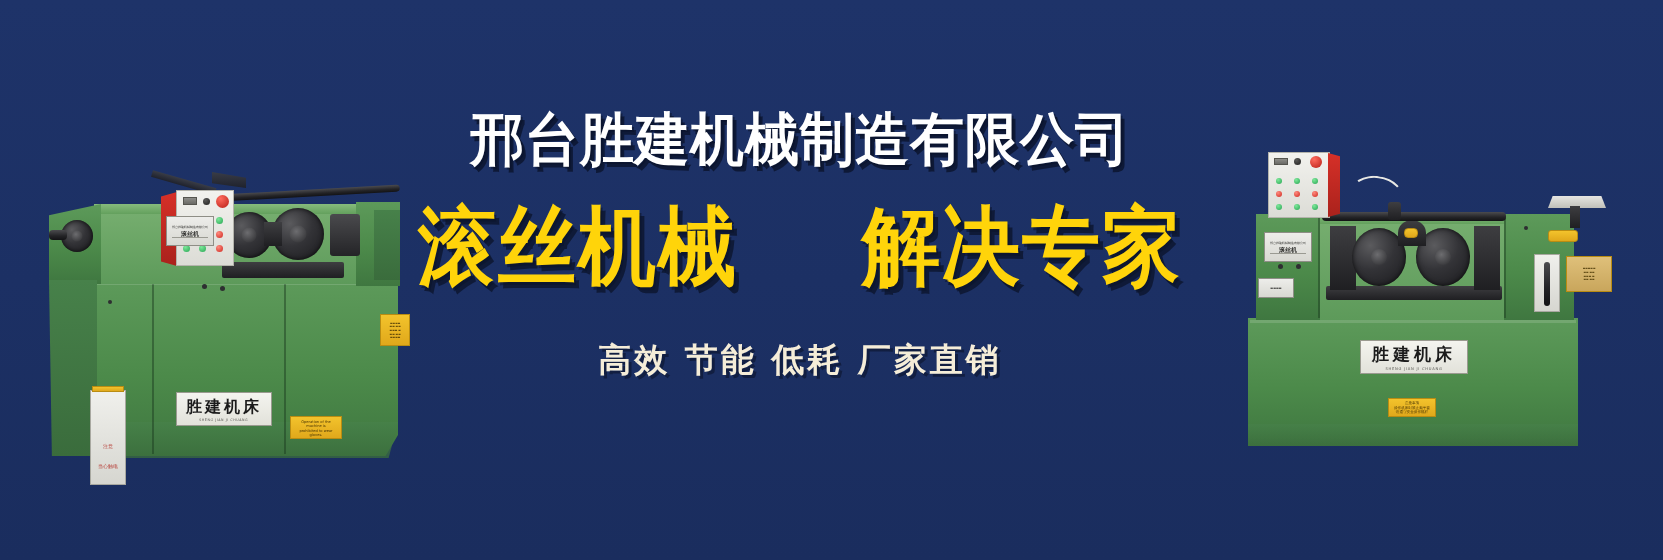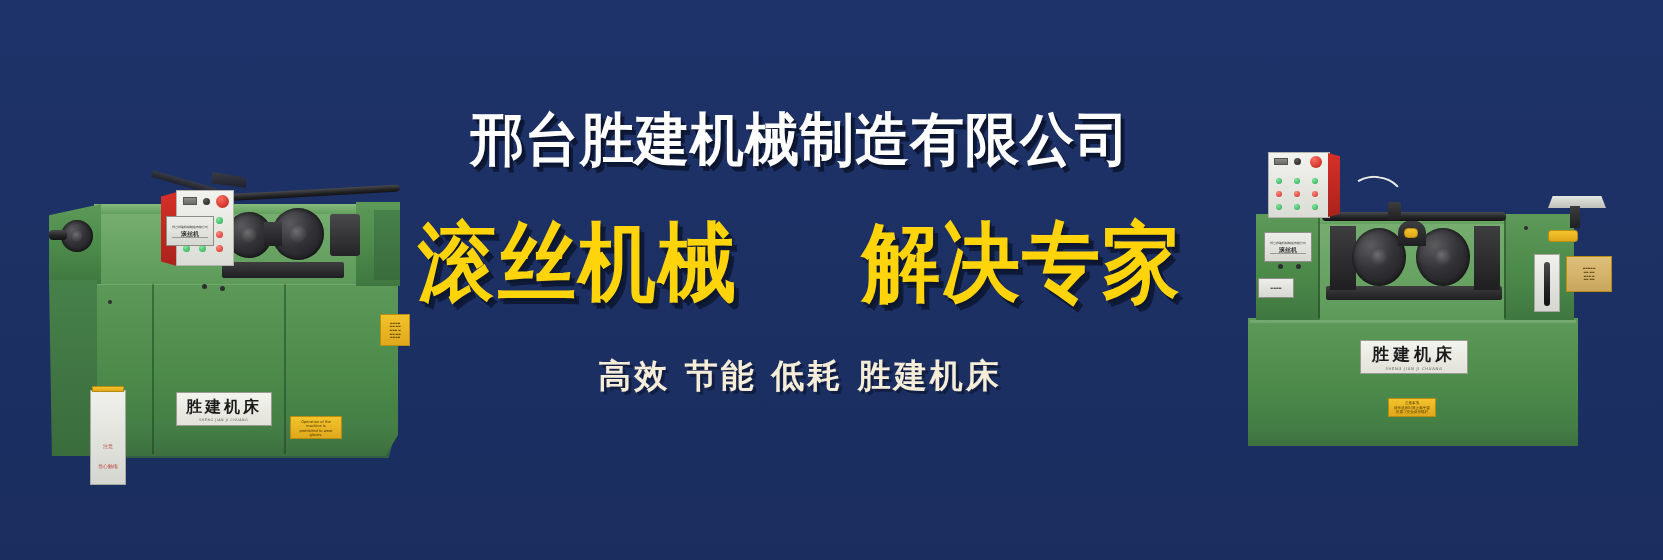--- a/index.html
+++ b/index.html
@@ -31,21 +31,21 @@
     font-size:54px;
     font-weight:bold;
     color:#ffffff;
     letter-spacing:1px;
     white-space:nowrap;
     text-shadow:4px 5px 0 rgba(10,18,40,.75), 2px 2px 0 rgba(10,18,40,.55);
     transform:scaleY(1.06);
   }
 
   .headline{
-    margin-top:34px;
+    margin-top:18px;
     display:flex;
     align-items:center;
     white-space:nowrap;
     text-align:right;
   }
   .headline span{
     font-size:78px;
     font-weight:bold;
     color:#ffd40a;
     letter-spacing:2px;
@@ -331,16 +331,16 @@
 
   <div class="copy">
     <div class="company-name">邢台胜建机械制造有限公司</div>
 
     <div class="headline">
       <span>滚丝机械</span>
       <span class="gap"></span>
       <span>解决专家</span>
     </div>
 
-    <div class="tagline1">高效  节能  低耗  胜建机床</div>
+    <div class="tagline1">高效  节能  低耗  厂家直销</div>
   </div>
 
 </div>
 
 </body></html>

